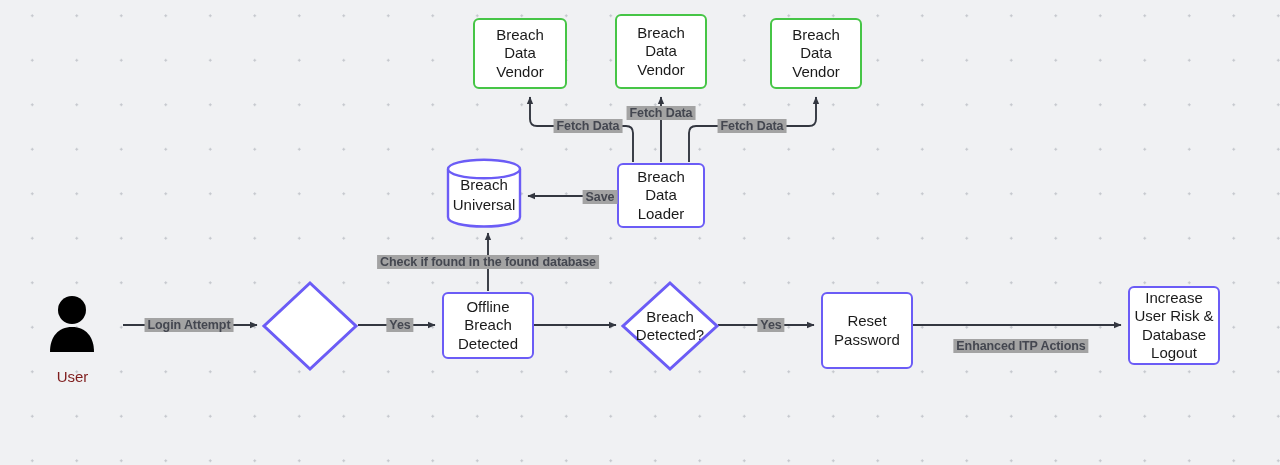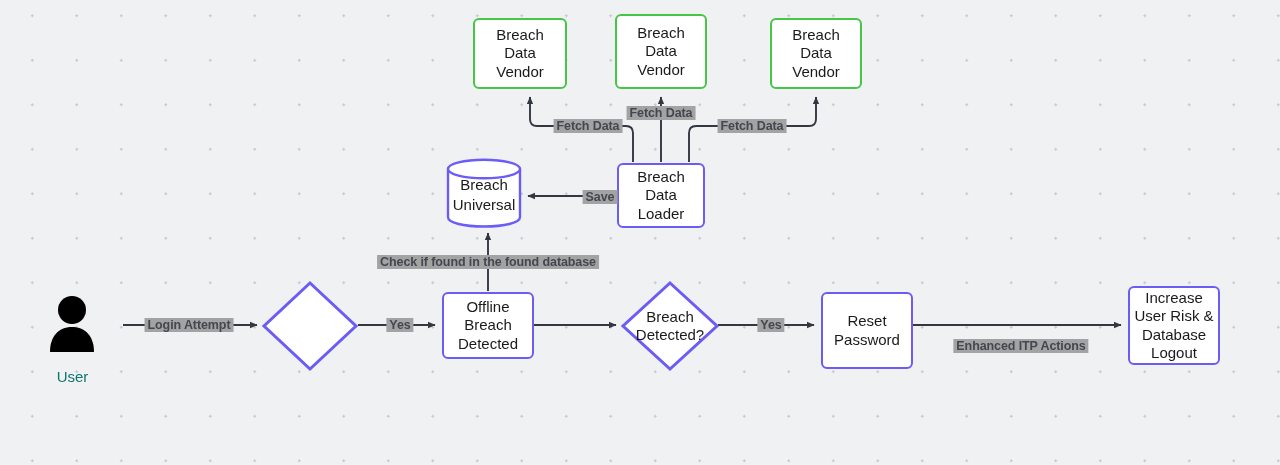--- a/index.html
+++ b/index.html
@@ -57,21 +57,21 @@
     color:#444750;
     background:#a3a3a3;
     padding:0 3px;
     white-space:nowrap;
     transform:translate(-50%,-50%);
     letter-spacing:-0.1px;
   }
   #user-icon{position:absolute;left:47px;top:294px;width:50px;height:60px;}
   #user-label{
     position:absolute;left:20px;top:368px;width:105px;
-    text-align:center;font-size:15px;color:#0f766e;
+    text-align:center;font-size:15px;color:#7f1d1d;
   }
 </style>
 </head>
 <body>
 
 <div id="grid"></div>
 
 <svg id="edges" viewBox="0 0 1280 465" xmlns="http://www.w3.org/2000/svg">
   <defs>
     <marker id="ah" markerWidth="9" markerHeight="9" refX="7.4" refY="3.6" orient="auto" markerUnits="userSpaceOnUse">

